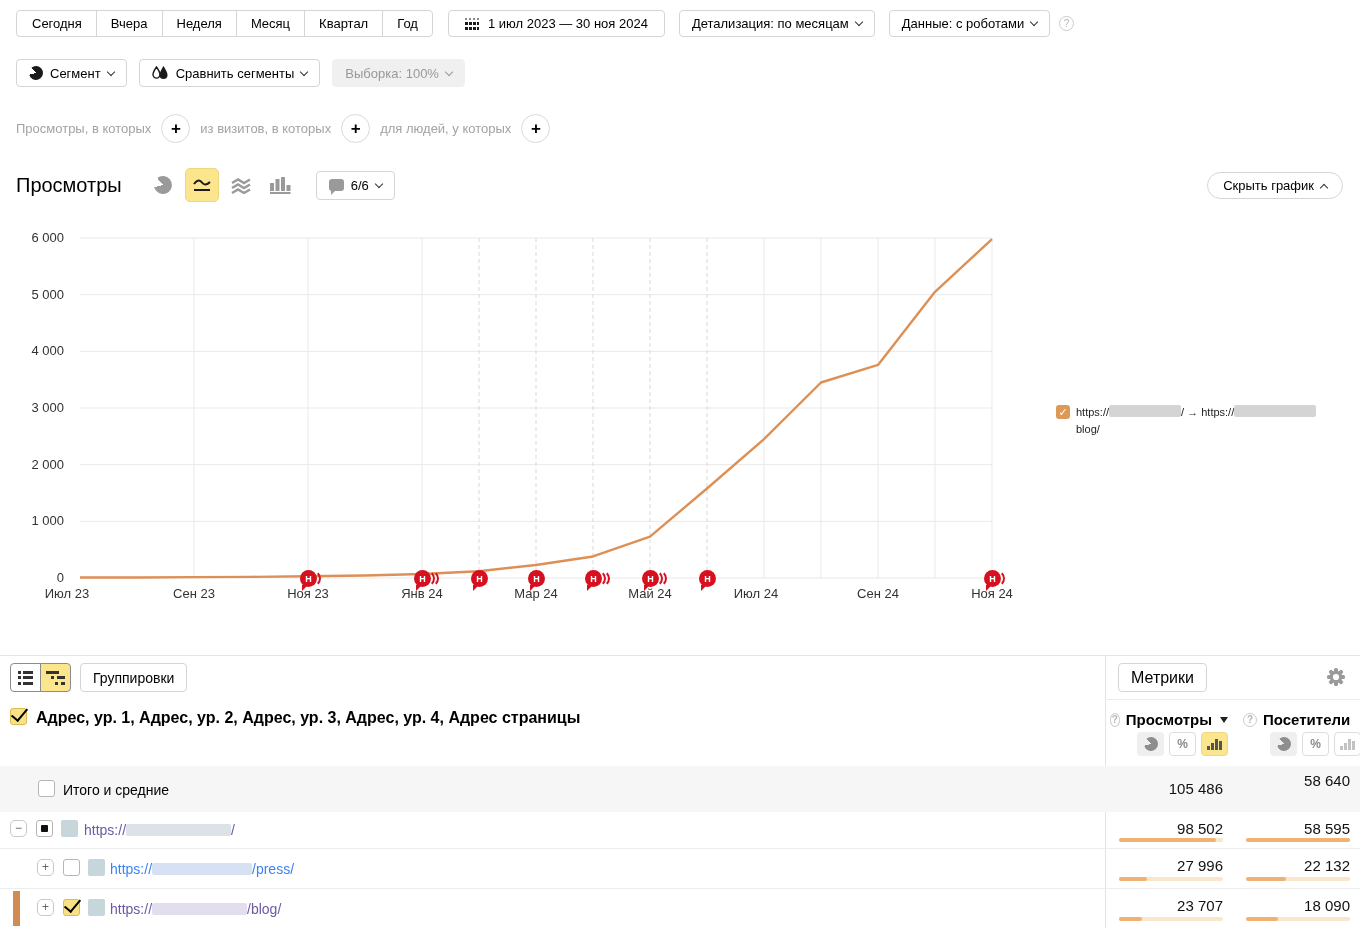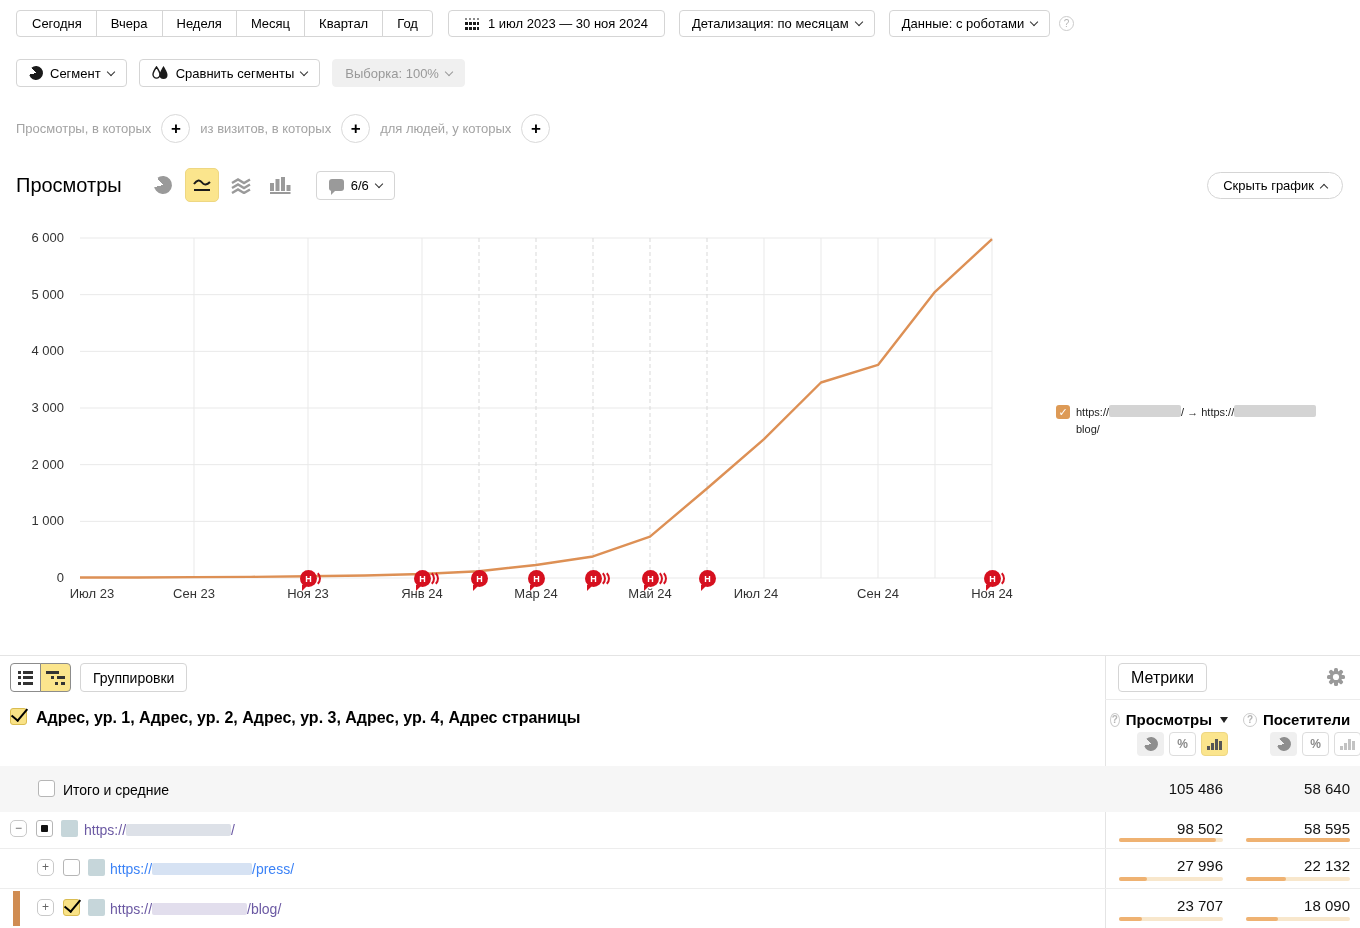--- a/index.html
+++ b/index.html
@@ -295,21 +295,21 @@
         <line x1="878" y1="8" x2="878" y2="348" stroke="#e9e9e9" stroke-width="1"></line>
         <line x1="935" y1="8" x2="935" y2="348" stroke="#e9e9e9" stroke-width="1"></line>
         <line x1="992" y1="8" x2="992" y2="348" stroke="#e9e9e9" stroke-width="1"></line>
         <line x1="479" y1="8" x2="479" y2="348" stroke="#d9d9d9" stroke-width="1" stroke-dasharray="4,3"></line>
         <line x1="536" y1="8" x2="536" y2="348" stroke="#d9d9d9" stroke-width="1" stroke-dasharray="4,3"></line>
         <line x1="593" y1="8" x2="593" y2="348" stroke="#d9d9d9" stroke-width="1" stroke-dasharray="4,3"></line>
         <line x1="650" y1="8" x2="650" y2="348" stroke="#d9d9d9" stroke-width="1" stroke-dasharray="4,3"></line>
         <line x1="707" y1="8" x2="707" y2="348" stroke="#d9d9d9" stroke-width="1" stroke-dasharray="4,3"></line>
         <polyline points="80,347.43333333333334 137,347.43333333333334 194,347.15 251,346.8666666666667 308,346.3 365,345.45 422,344.03333333333336 479,341.2 536,334.96666666666664 593,326.46666666666664 650,306.6333333333333 707,258.4666666666667 764,209.16666666666666 821,152.5 878,134.93333333333334 935,61.833333333333314 992,9.133333333333326" fill="none" stroke="#dd9055" stroke-width="2.4" stroke-linejoin="round"></polyline>
       </svg>
-      <div class="xlab" style="left: 52px;">Июл 23</div>
+      <div class="xlab" style="left: 27px;">Июл 23</div>
       <div class="xlab" style="left: 154px;">Сен 23</div>
       <div class="xlab" style="left: 268px;">Ноя 23</div>
       <div class="xlab" style="left: 382px;">Янв 24</div>
       <div class="xlab" style="left: 496px;">Мар 24</div>
       <div class="xlab" style="left: 610px;">Май 24</div>
       <div class="xlab" style="left: 716px;">Июл 24</div>
       <div class="xlab" style="left: 838px;">Сен 24</div>
       <div class="xlab" style="left: 952px;">Ноя 24</div>
       <div class="marker" style="left: 300px; top: 340px;">
         <span class="mk-arc" style="left: 4px;"></span>
@@ -448,21 +448,21 @@
             <span style="height:11px"></span>
             <span style="height:9px"></span>
           </span>
       </span>
     </div>
 
     <div class="totals">
       <span class="cb"></span>
       <span class="totals-label">Итого и средние</span>
       <span class="val c1" style="top:14px">105 486</span>
-      <span class="val c2" style="top:14px">58 640</span>
+      <span class="val c2" style="top:6px">58 640</span>
     </div>
 
     <div class="trow r1">
       <span class="expander" style="left:10px; top:8px">−</span>
       <span class="cb indet" style="position:absolute; left:36px; top:8px"></span>
       <span class="favicon" style="left:61px; top:8px"></span>
       <a class="rlink visited" style="left:84px; top:10px"><span>https://</span><span class="blur b105"></span><span>/</span></a>
       <span class="val c1" style="top:8px">98 502</span>
       <span class="val c2" style="top:8px">58 595</span>
       <span class="bar c1" style="top:26px">

